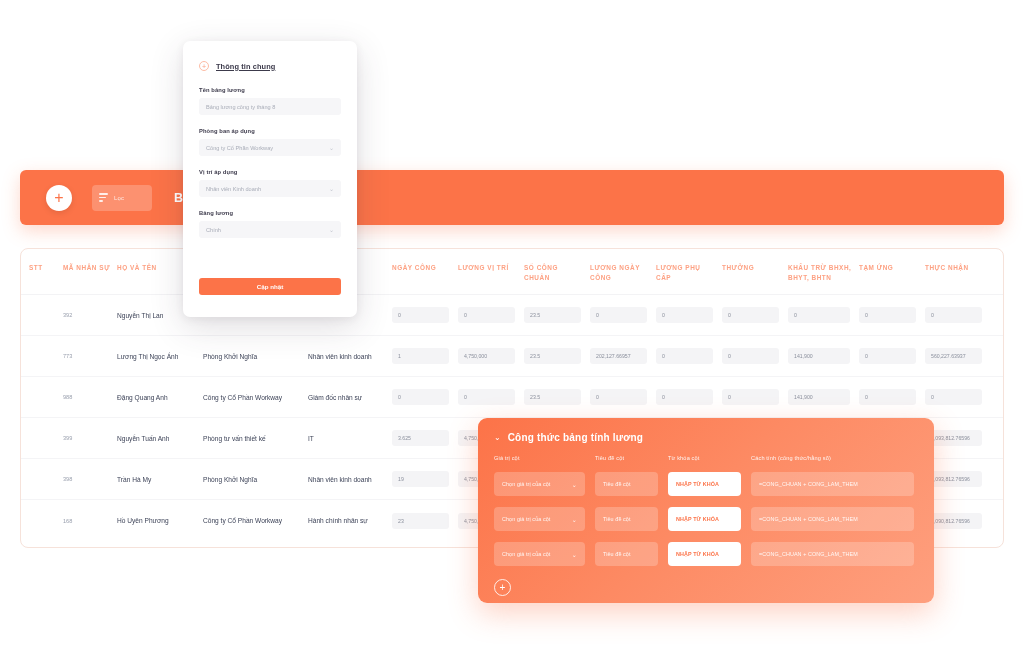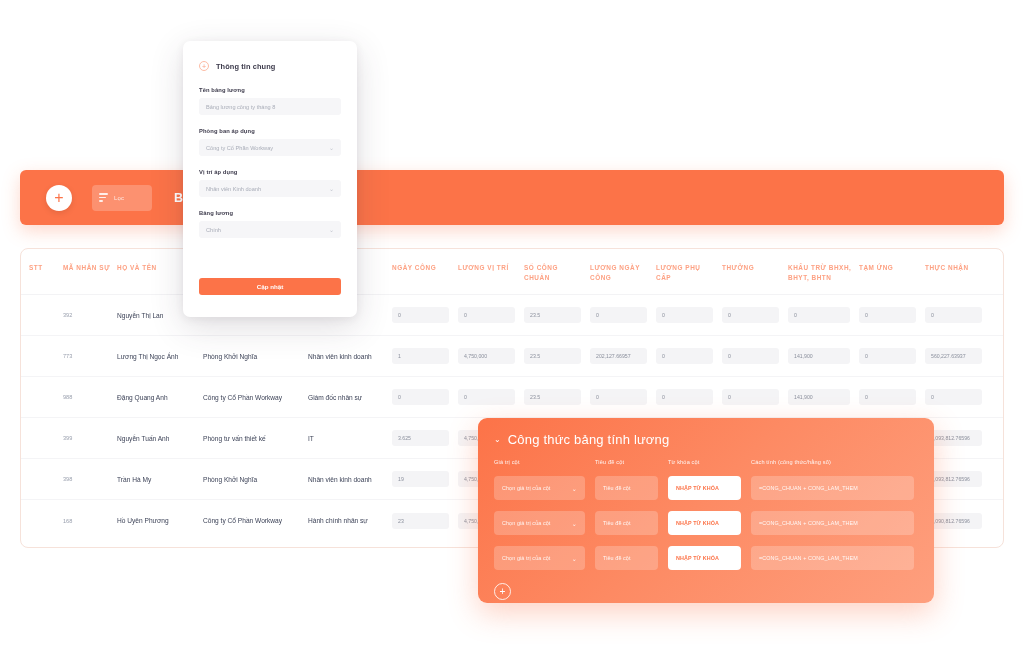--- a/index.html
+++ b/index.html
@@ -86,21 +86,21 @@
     box-shadow: 0 10px 34px rgba(60,50,70,0.16), 0 2px 8px rgba(60,50,70,0.08);
     padding: 20px 16px 0 16px;
   }
   .modal-head { display: flex; align-items: center; gap: 7px; margin-bottom: 16px; }
   .modal-head .circ {
     width: 10px; height: 10px; border-radius: 50%;
     border: 1px solid #FDBCA5; color: #FDA183;
     display: flex; align-items: center; justify-content: center;
     font-size: 7px; line-height: 1;
   }
-  .modal-head .mh-title { font-size: 7.4px; font-weight: 700; color: #3C3A4B; letter-spacing: .1px; }
+  .modal-head .mh-title { font-size: 7.4px; font-weight: 700; color: #3C3A4B; letter-spacing: .1px; text-decoration: underline; }
   .field { margin-bottom: 13px; }
   .field-label { font-size: 5.8px; font-weight: 700; color: #3C3A4B; margin-bottom: 5px; letter-spacing: .1px; }
   .field-input {
     height: 17px; background: #F6F6F8; border-radius: 3px;
     display: flex; align-items: center; padding: 0 7px;
     font-size: 5.6px; color: #A9ADB8;
   }
   .field-input .chev { margin-left: auto; color: #C2C5CE; font-size: 6px; }
   .btn-update {
     position: absolute; left: 16px; bottom: 22px; width: 142px; height: 17px;
@@ -113,21 +113,21 @@
   
   .formula {
     position: absolute; left: 478px; top: 418px; width: 456px; height: 185px;
     border-radius: 9px;
     background: linear-gradient(135deg, #FC7348 0%, #FD8A63 48%, #FE9F7E 100%);
     box-shadow: 0 10px 30px rgba(252,115,72,0.32);
     padding: 14px 16px 0 16px;
   }
   .formula-head { display: flex; align-items: center; gap: 7px; margin-bottom: 12px; }
   .formula-head .chev-d { color: #ffffff; font-size: 8px; line-height: 1; }
-  .formula-head .f-title { color: #ffffff; font-size: 13px; font-weight: 400; letter-spacing: .2px; }
+  .formula-head .f-title { color: #ffffff; font-size: 10px; font-weight: 700; letter-spacing: .2px; }
   .f-grid { display: flex; gap: 10px; }
   .f-col-1 { width: 91px; } .f-col-2 { width: 63px; }
   .f-col-3 { width: 73px; } .f-col-4 { width: 163px; }
   .f-colhead { font-size: 5.6px; color: rgba(255,255,255,0.92); margin-bottom: 11px; letter-spacing: .15px; }
   .f-cell {
     height: 24px; border-radius: 4px; margin-bottom: 11px;
     display: flex; align-items: center; padding: 0 8px;
     font-size: 5.4px; letter-spacing: .1px;
   }
   .f-soft { background: rgba(255,255,255,0.22); color: rgba(255,255,255,0.92); }

